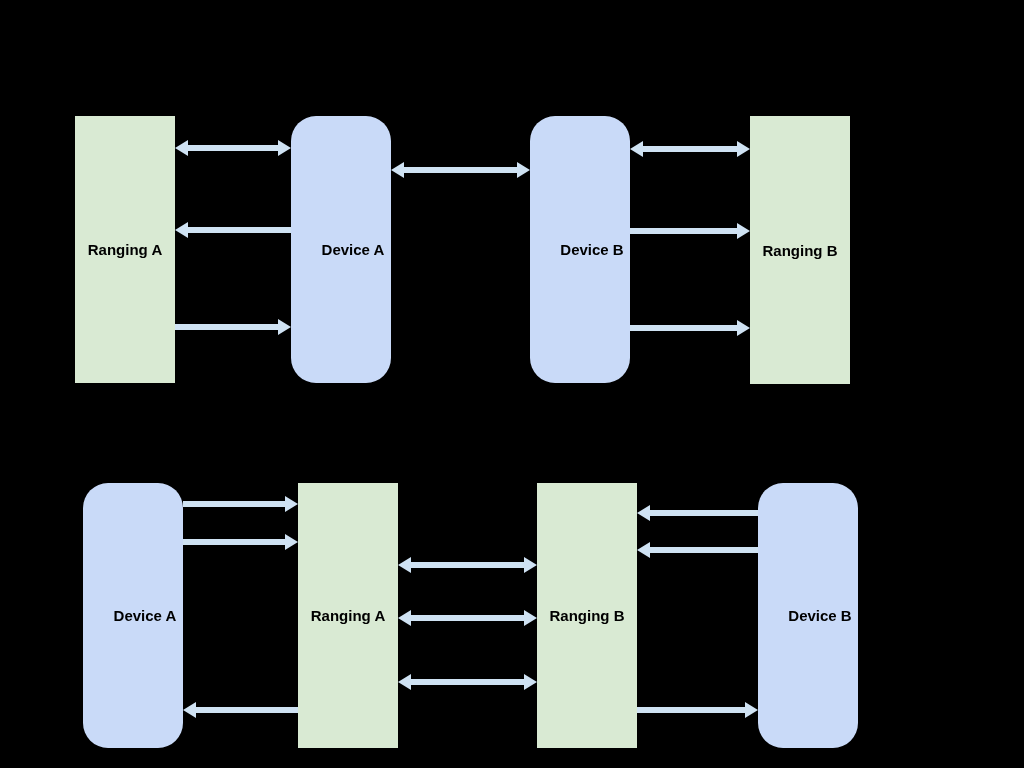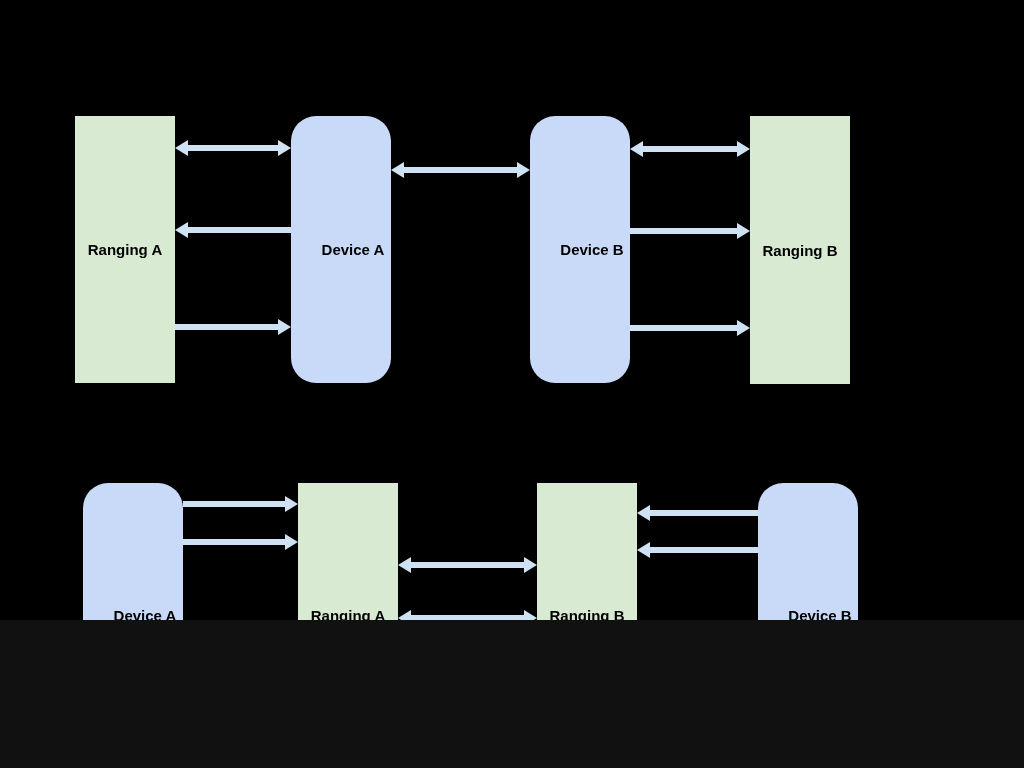--- a/index.html
+++ b/index.html
@@ -8,21 +8,21 @@
     --device-box: #c9daf8;
     --arrow: #cfe2f3;
     --label-text: #000000;
   }
   * { margin: 0; padding: 0; box-sizing: border-box; }
   html, body { background: #111; }
   body { display: flex; justify-content: center; }
   .canvas {
     position: relative;
     width: 1024px;
-    height: 620px;
+    height: 768px;
     background: var(--bg);
     overflow: hidden;
     font-family: "Liberation Sans", sans-serif;
   }
   .node {
     position: absolute;
     display: flex;
     align-items: center;
     justify-content: center;
     font-size: 15px;

